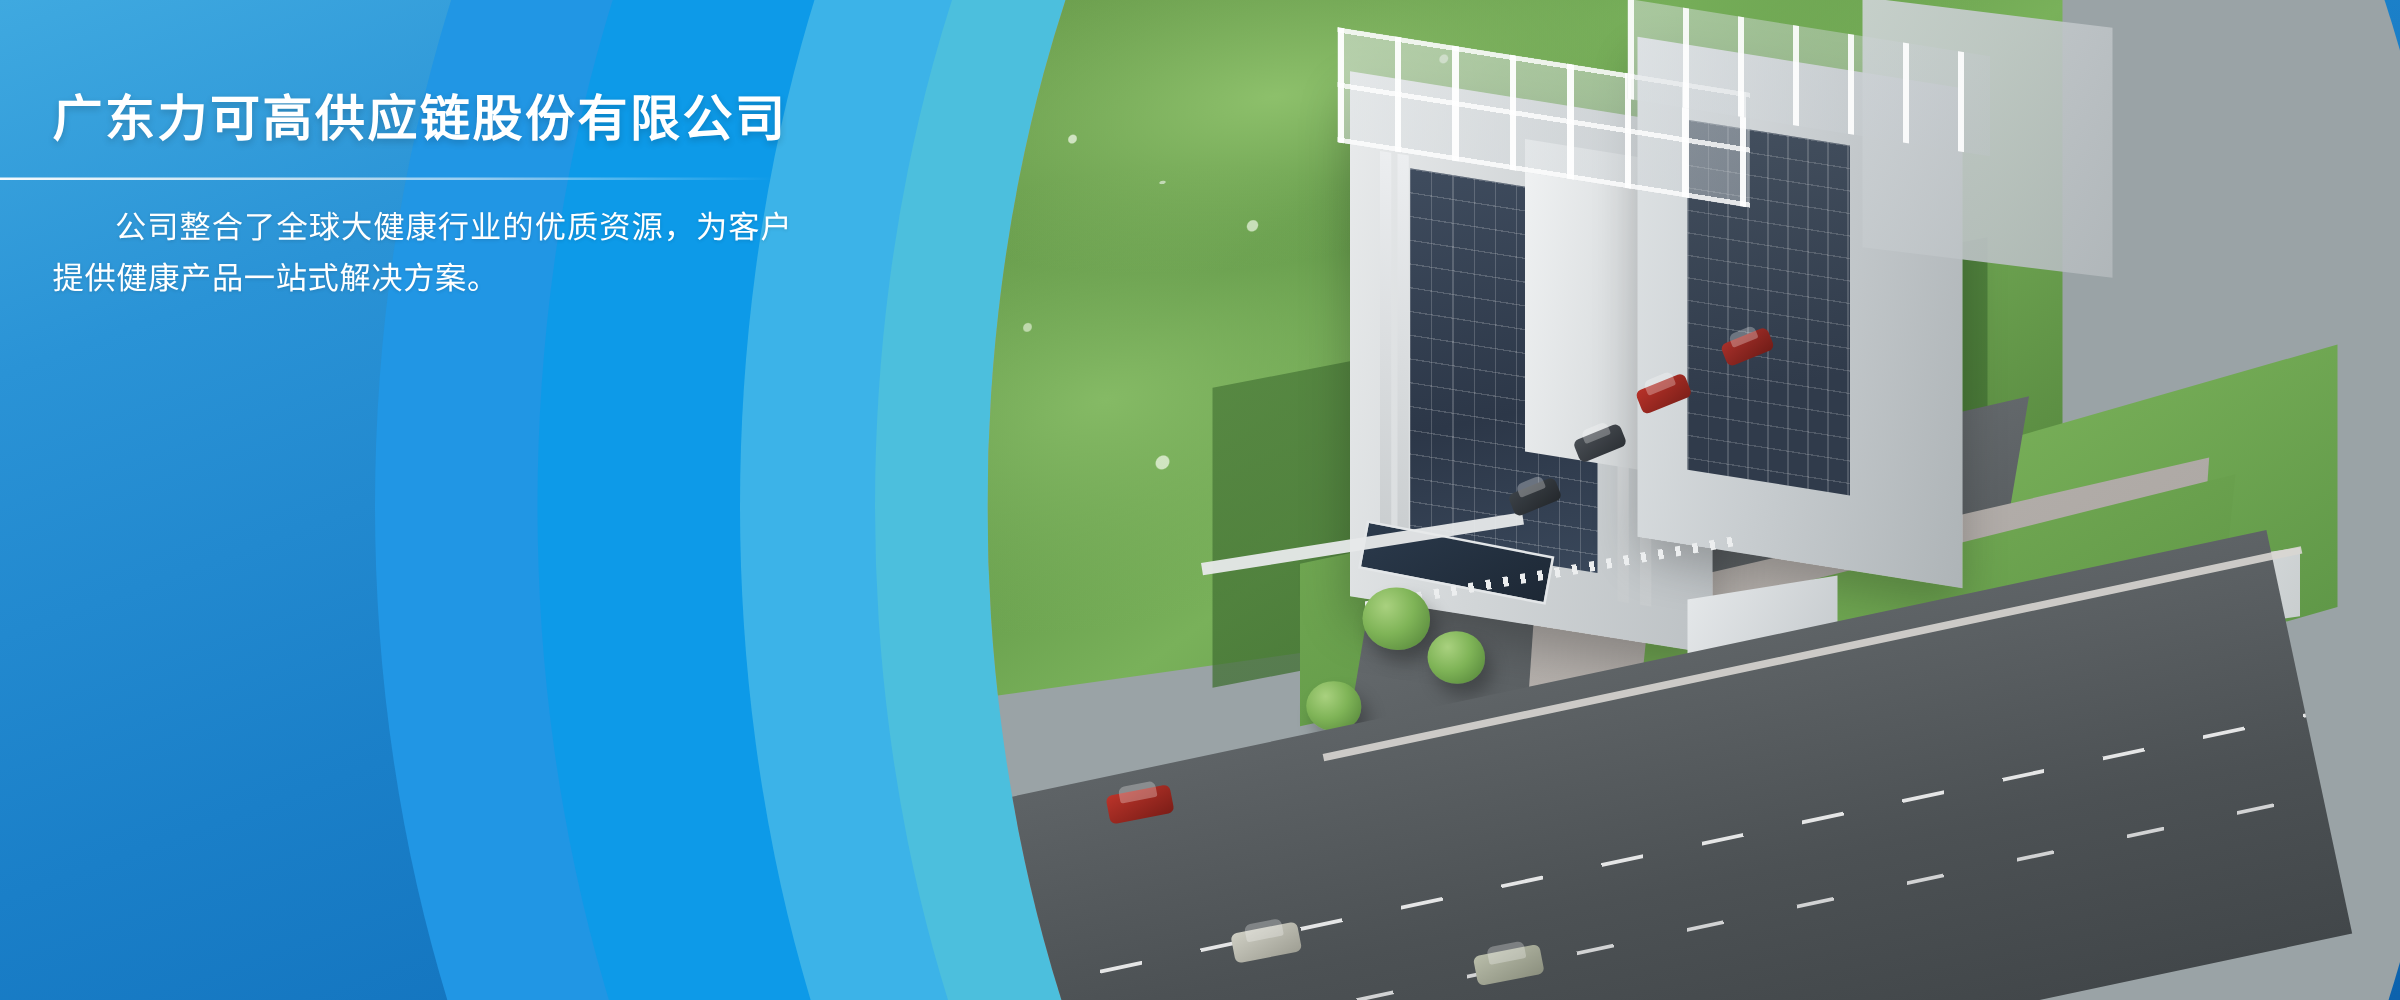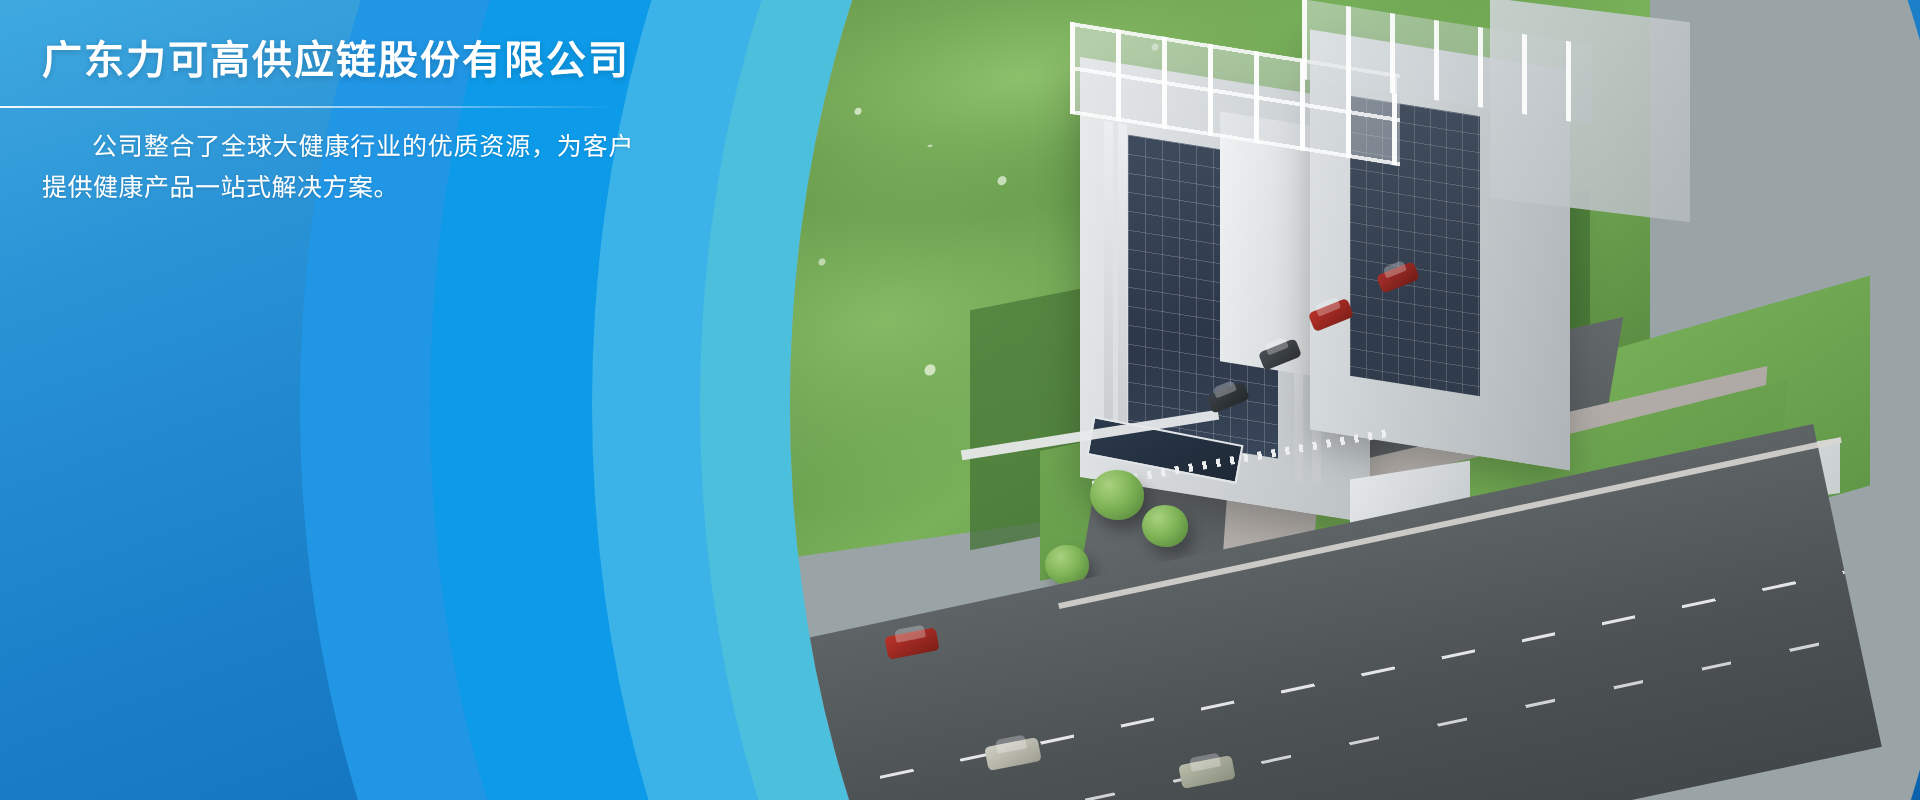--- a/index.html
+++ b/index.html
@@ -240,21 +240,21 @@
   }
   
   .car{ position:absolute; border-radius:5px; }
   .car::after{
     content:""; position:absolute; left:22%; top:-5px; width:56%; height:58%;
     border-radius:5px 5px 2px 2px; background:rgba(255,255,255,.28);
   }
   
   .panel{
     position:absolute; left:0; top:0; width:700px; height:800px;
-    padding:36px 0 0 42px;
+    padding:72px 0 0 42px;
     z-index:6;
   }
   .title{
     color:#ffffff;
     font-size:40px;
     font-weight:700;
     letter-spacing:2px;
     line-height:1.2;
     text-shadow:0 2px 6px rgba(0,0,0,.18);
     white-space:nowrap;

